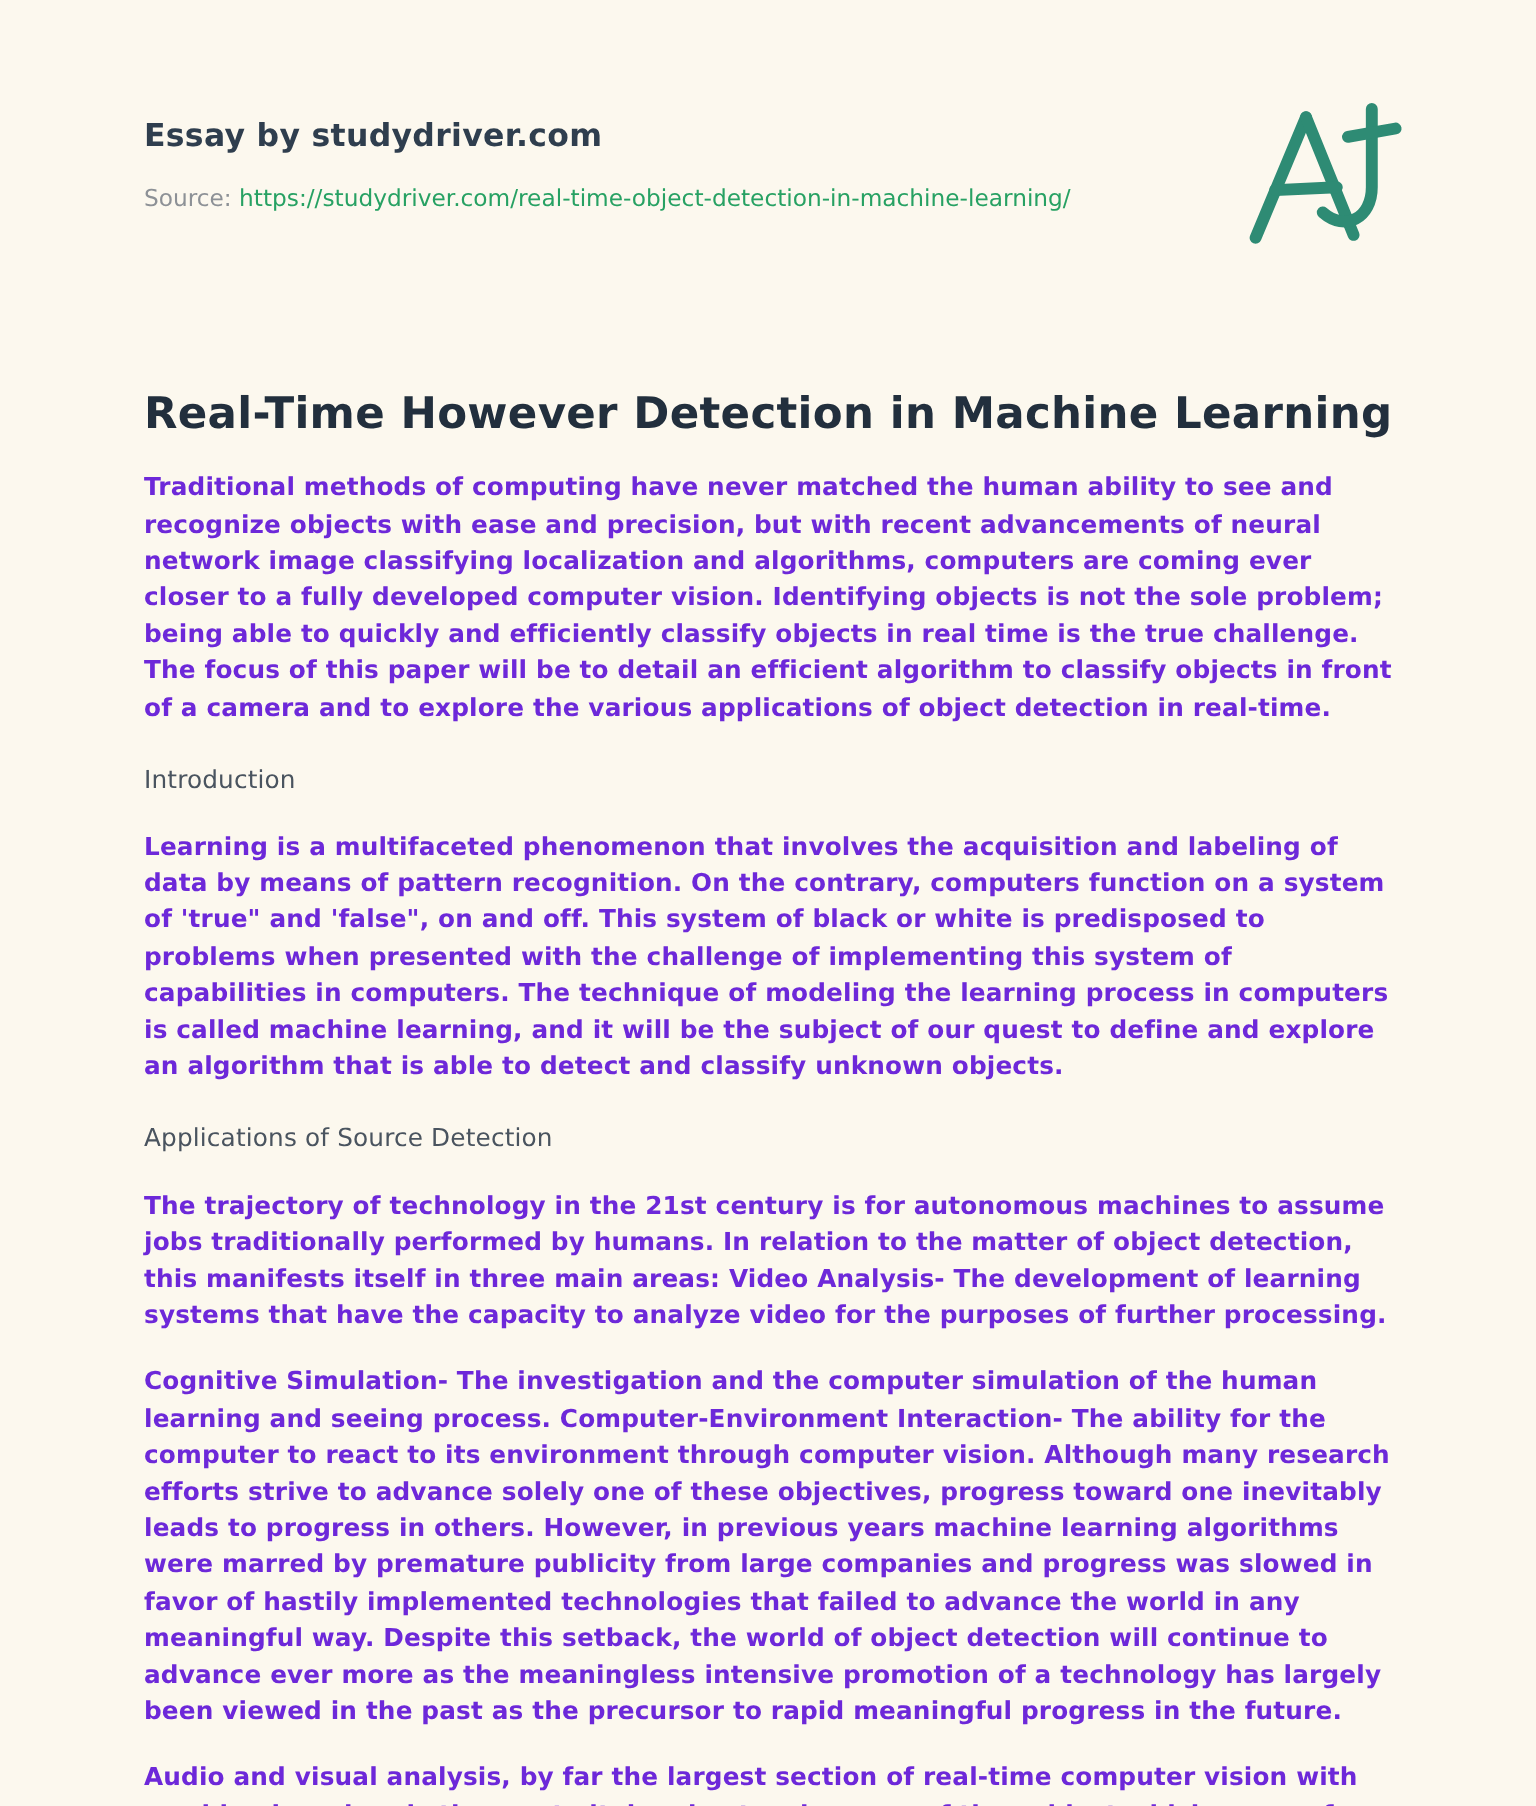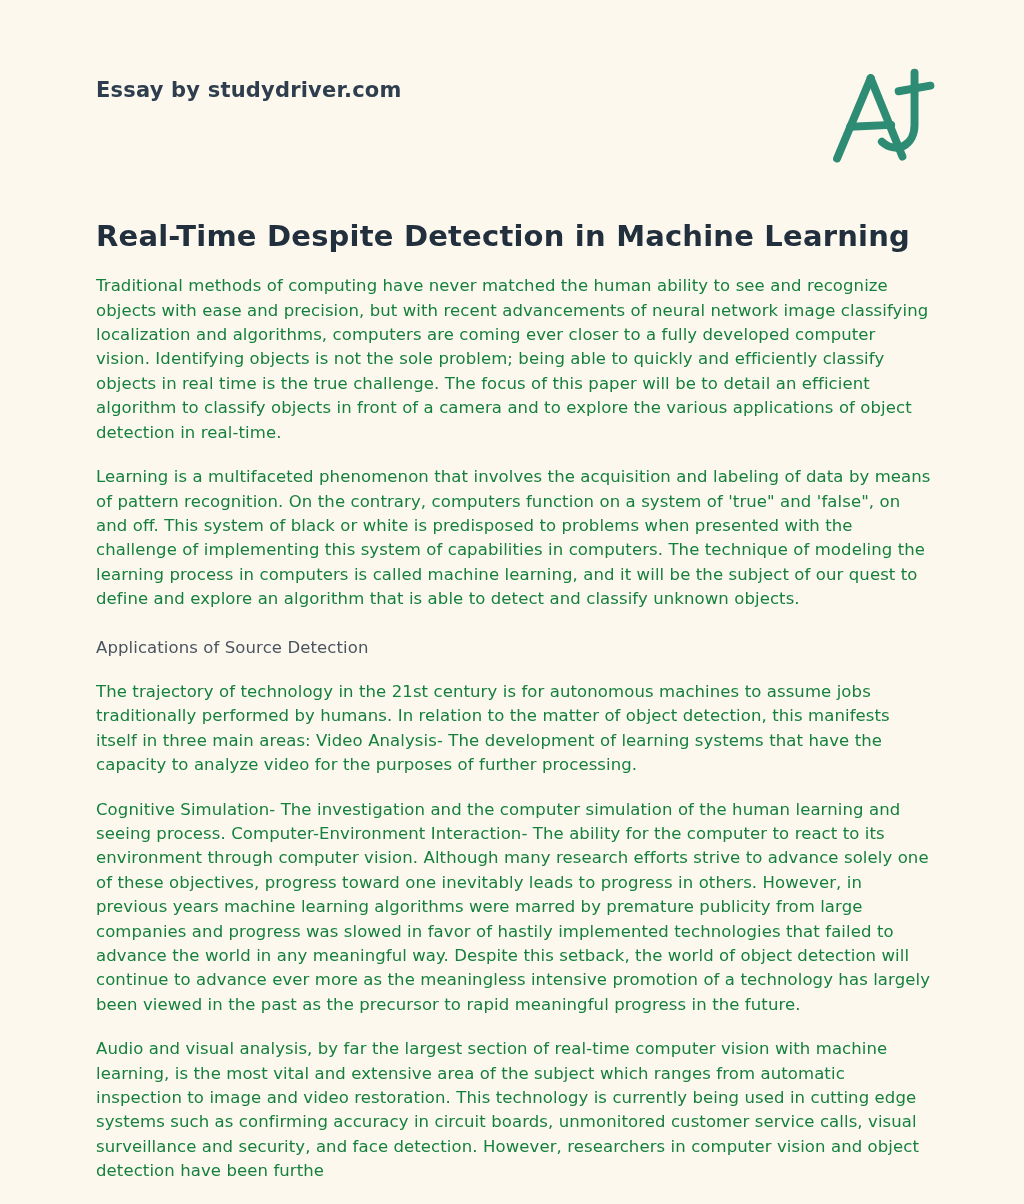--- a/index.html
+++ b/index.html
@@ -46,22 +46,23 @@
     font-size: 29px;
     font-weight: 700;
     color: #222f3d;
     letter-spacing: 0.2px;
     line-height: 1.25;
   }
   .para {
     margin: 0 0 20px 0;
     font-size: 16.5px;
     line-height: 1.48;
-    color: #15803d;
+    color: #6d28d9;
     letter-spacing: 0.1px;
+    font-weight: bold;
   }
   .subhead {
     margin: 24px 0 20px 0;
     font-size: 16.5px;
     font-weight: 400;
     line-height: 1.48;
     color: #4a545f;
     letter-spacing: 0.1px;
   }
 </style>
@@ -77,25 +78,30 @@
         <path d="M50 12 L84 96"></path>
         <path d="M28 64 L72 62"></path>
         <path d="M97 6 L97 62 C97 84 78 94 62 80"></path>
         <path d="M80 26 L114 20"></path>
       </g>
     </svg>
   </div>
 
   <div class="byline">Essay by studydriver.com</div>
 
+  <div class="source-line">
+    <span>Source:</span>
+    <a class="source-link">https://studydriver.com/real-time-object-detection-in-machine-learning/</a>
+  </div>
 
-  <h1 class="title">Real-Time Despite Detection in Machine Learning</h1>
+  <h1 class="title">Real-Time However Detection in Machine Learning</h1>
 
   <p class="para">Traditional methods of computing have never matched the human ability to see and recognize objects with ease and precision, but with recent advancements of neural network image classifying localization and algorithms, computers are coming ever closer to a fully developed computer vision. Identifying objects is not the sole problem; being able to quickly and efficiently classify objects in real time is the true challenge. The focus of this paper will be to detail an efficient algorithm to classify objects in front of a camera and to explore the various applications of object detection in real-time.</p>
 
+  <h2 class="subhead">Introduction</h2>
 
   <p class="para">Learning is a multifaceted phenomenon that involves the acquisition and labeling of data by means of pattern recognition. On the contrary, computers function on a system of 'true" and 'false", on and off. This system of black or white is predisposed to problems when presented with the challenge of implementing this system of capabilities in computers. The technique of modeling the learning process in computers is called machine learning, and it will be the subject of our quest to define and explore an algorithm that is able to detect and classify unknown objects.</p>
 
   <h2 class="subhead">Applications of Source Detection</h2>
 
   <p class="para">The trajectory of technology in the 21st century is for autonomous machines to assume jobs traditionally performed by humans. In relation to the matter of object detection, this manifests itself in three main areas: Video Analysis- The development of learning systems that have the capacity to analyze video for the purposes of further processing.</p>
 
   <p class="para">Cognitive Simulation- The investigation and the computer simulation of the human learning and seeing process. Computer-Environment Interaction- The ability for the computer to react to its environment through computer vision. Although many research efforts strive to advance solely one of these objectives, progress toward one inevitably leads to progress in others. However, in previous years machine learning algorithms were marred by premature publicity from large companies and progress was slowed in favor of hastily implemented technologies that failed to advance the world in any meaningful way. Despite this setback, the world of object detection will continue to advance ever more as the meaningless intensive promotion of a technology has largely been viewed in the past as the precursor to rapid meaningful progress in the future.</p>
 
 

